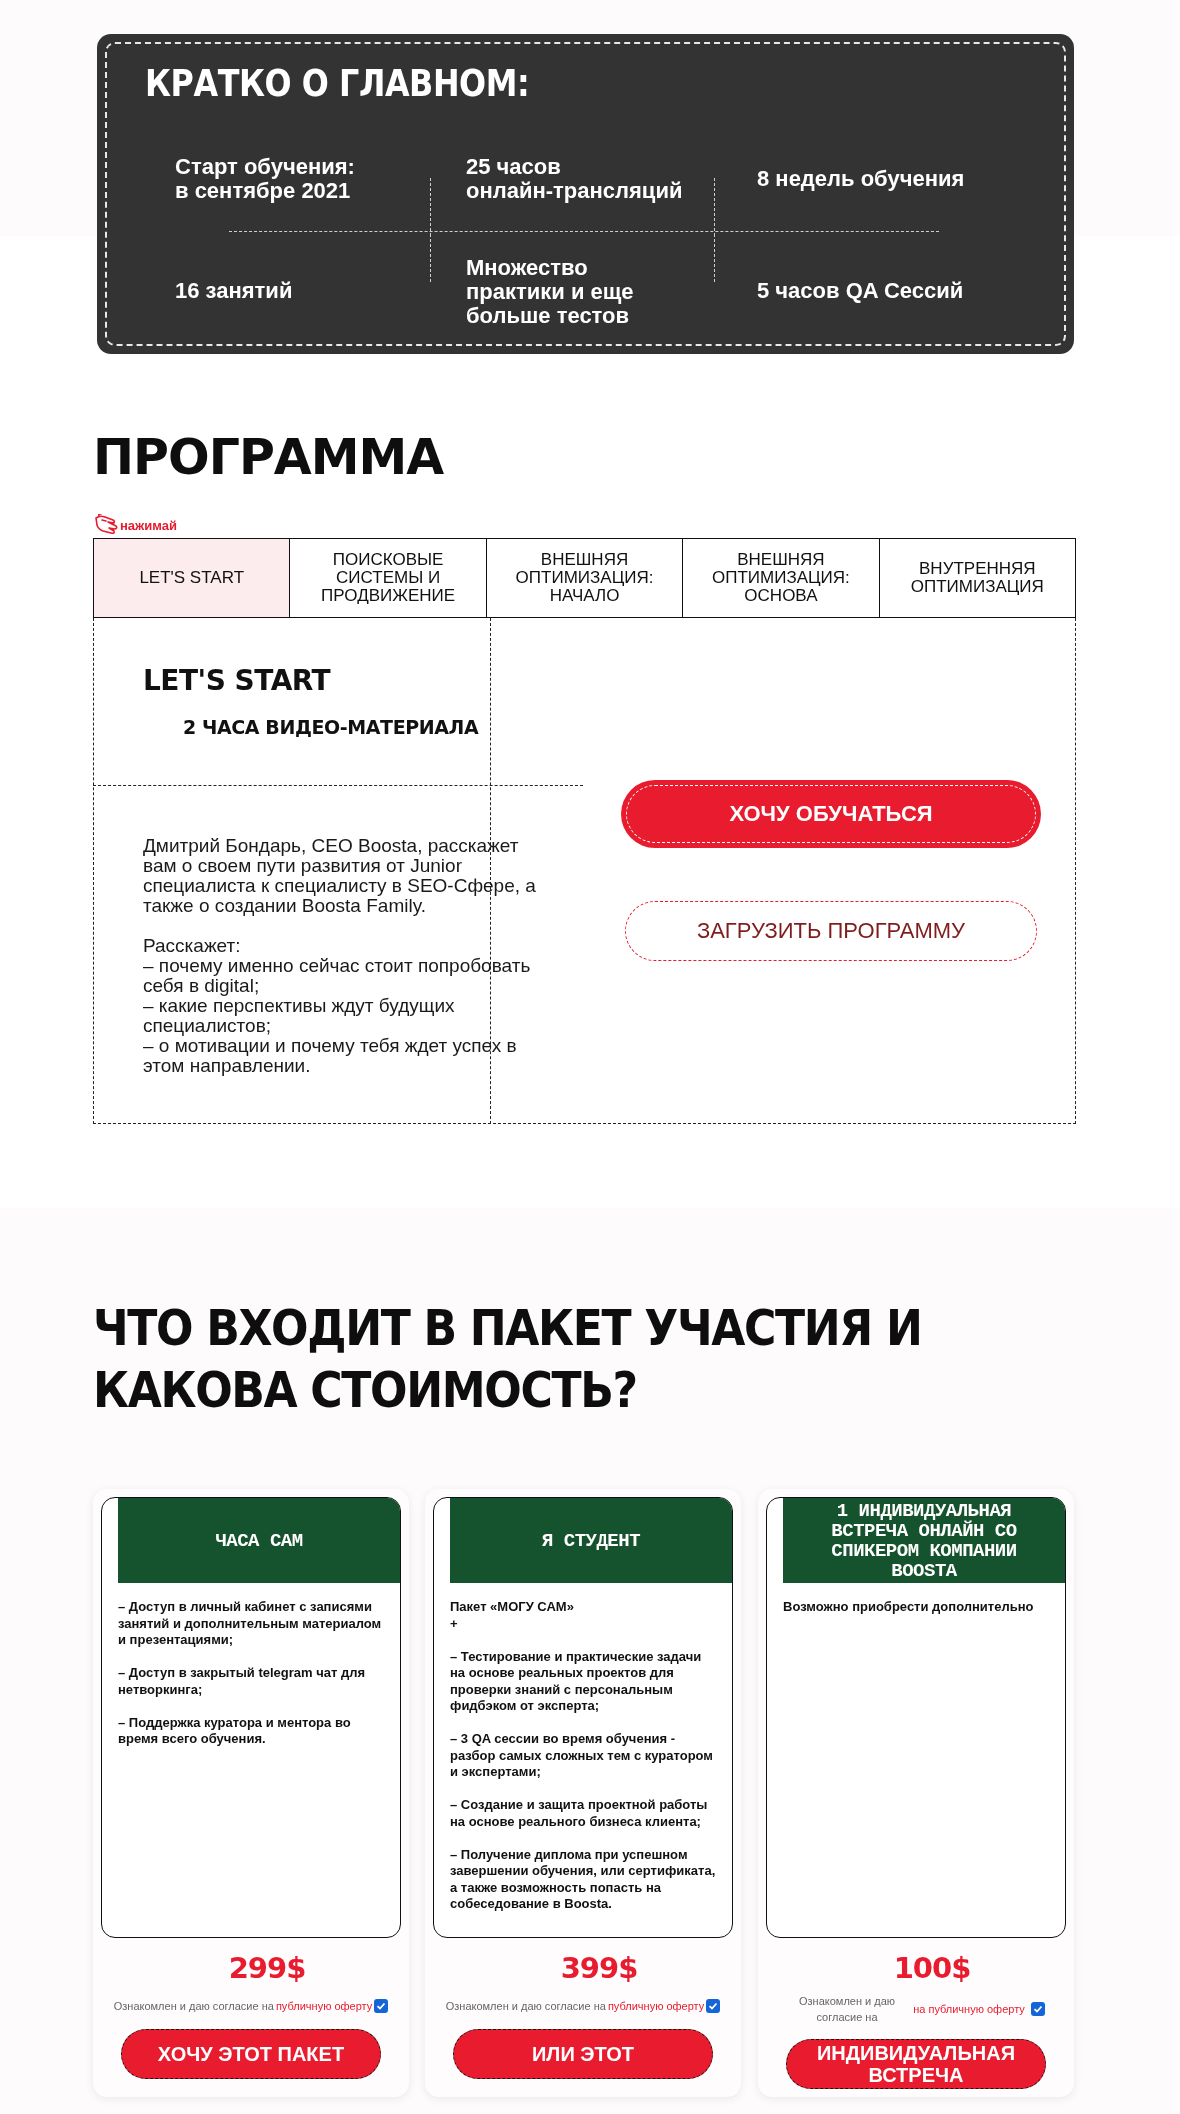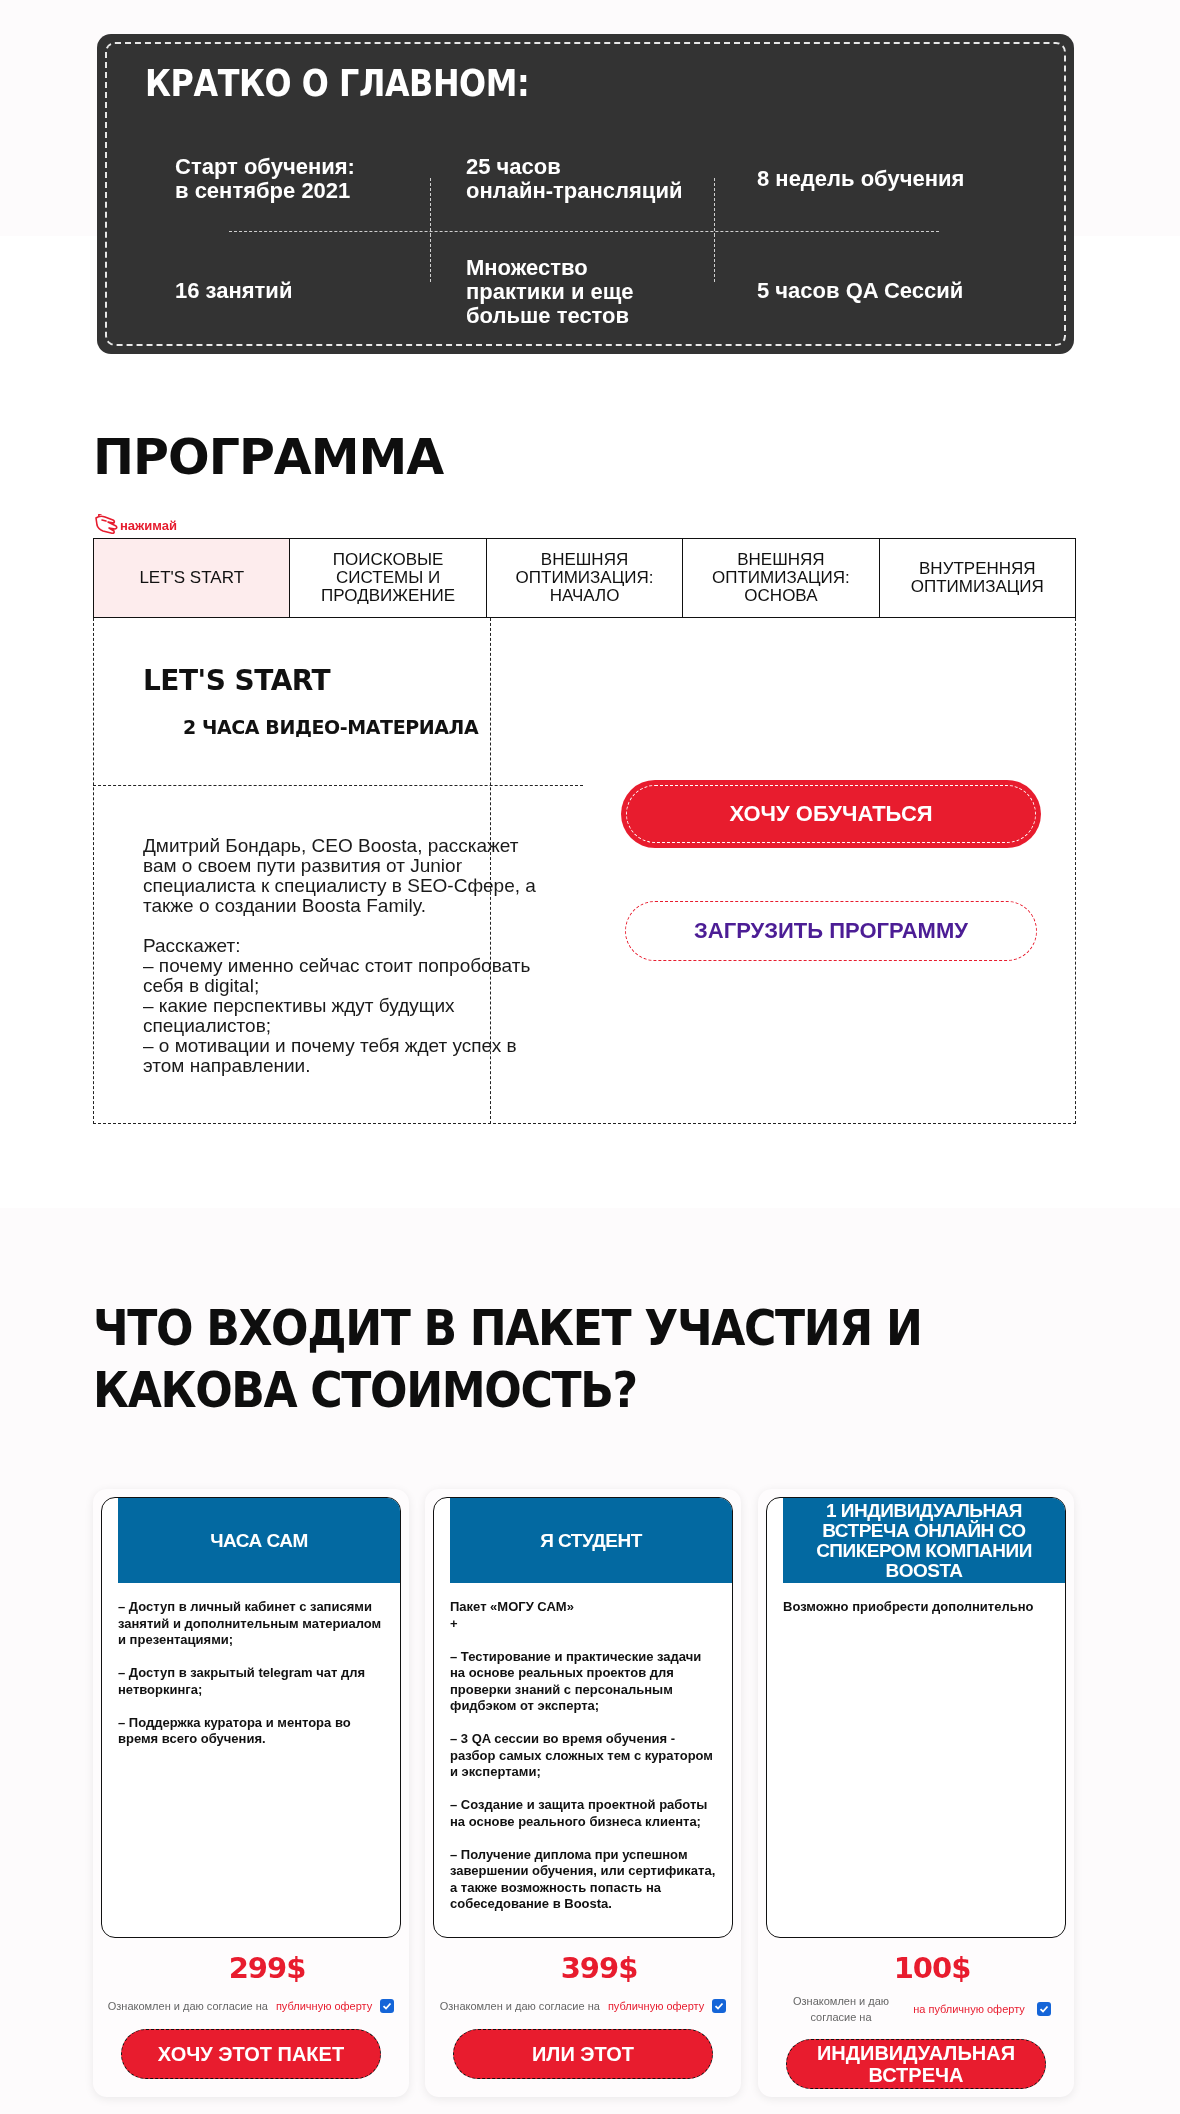--- a/index.html
+++ b/index.html
@@ -29,31 +29,31 @@
 
   .prog-panel { position: absolute; left: 93px; top: 618px; width: 983px; height: 506px; border-left: 1.5px dashed #222; border-right: 1.5px dashed #222; border-bottom: 1.5px dashed #222; }
   .prog-divv { position: absolute; left: 490px; top: 618px; height: 506px; border-left: 1.5px dashed #222; }
   .prog-divh { position: absolute; left: 93px; top: 785px; width: 490px; border-top: 1.5px dashed #222; }
   .lesson-title { position: absolute; left: 143px; top: 664px; font-size: 28px; font-weight: 900; font-family: "DejaVu Sans", sans-serif; letter-spacing: -0.5px; color: #111; }
   .lesson-sub { position: absolute; left: 143px; top: 716px; font-size: 19px; font-weight: 900; font-family: "DejaVu Sans", sans-serif; letter-spacing: -0.4px; color: #111; margin-left: 40px; }
   .lesson-desc { position: absolute; left: 143px; top: 836px; width: 400px; font-size: 19px; line-height: 20px; color: #1a1a1a; white-space: pre-line; }
 
   .btn-primary { position: absolute; left: 621px; top: 780px; width: 420px; height: 68px; background: #e81c2e; border-radius: 34px; color: #fff; display: flex; align-items: center; justify-content: center; font-size: 22px; font-weight: 700; cursor: pointer; }
   .btn-primary::after { content: ""; position: absolute; left: 5px; top: 5px; right: 5px; bottom: 5px; border: 1.5px dashed #fff; border-radius: 30px; }
-  .btn-outline { position: absolute; left: 625px; top: 901px; width: 412px; height: 60px; border: 1.5px dashed #e81c2e; border-radius: 30px; color: #4c1d95; display: flex; align-items: center; justify-content: center; font-size: 22px; font-weight: 700; cursor: pointer; background: transparent; }
+  .btn-outline { position: absolute; left: 625px; top: 901px; width: 412px; height: 60px; border: 1.5px dashed #e81c2e; border-radius: 30px; color: #7f1d1d; display: flex; align-items: center; justify-content: center; font-size: 22px; font-weight: 400; cursor: pointer; background: transparent; }
 
   
   .price-title { position: absolute; left: 93px; top: 1298px; font-size: 49px; line-height: 62px; font-weight: 900; font-family: "DejaVu Sans", sans-serif; letter-spacing: -1.5px; color: #0e0e0e; transform: scaleX(0.9); transform-origin: left; width: 1050px; }
 
   .card { position: absolute; top: 1489px; width: 316px; height: 608px; background: #fefcfd; border-radius: 14px; box-shadow: 0 2px 10px rgba(0,0,0,0.08); }
   .card-inner { position: absolute; left: 8px; top: 8px; width: 300px; height: 441px; border: 1.5px solid #111; border-radius: 14px; overflow: hidden; background: #fff; }
-  .card-head { height: 85px; background: #0369a1; color: #fff; display: flex; align-items: center; justify-content: center; text-align: center; font-size: 19px; line-height: 20px; font-weight: 900; font-family: Liberation Sans, sans-serif; letter-spacing: -0.5px; padding: 0 12px; margin-left: 16px; }
+  .card-head { height: 85px; background: #14532d; color: #fff; display: flex; align-items: center; justify-content: center; text-align: center; font-size: 19px; line-height: 20px; font-weight: 900; font-family: Liberation Mono, monospace; letter-spacing: -0.5px; padding: 0 12px; margin-left: 16px; }
   .card-body { padding: 16px 14px 0 16px; font-size: 13px; line-height: 16.5px; font-weight: 700; color: #111; white-space: pre-line; }
   .card-price { position: absolute; left: 16px; width: 100%; top: 462px; text-align: center; color: #e81c2e; font-size: 29px; font-weight: 900; font-family: "DejaVu Sans", sans-serif; letter-spacing: -1px; }
-  .consent { position: absolute; left: 6px; right: 6px; top: 510px; display: flex; align-items: center; justify-content: center; gap: 8px; font-size: 11px; color: #666; }
+  .consent { position: absolute; left: 6px; right: 6px; top: 510px; display: flex; align-items: center; justify-content: center; gap: 2px; font-size: 11px; color: #666; }
   .consent .link { color: #e81c2e; cursor: pointer; }
   .consent.split { top: 504px; }
   .consent.split .txt, .consent.split .link { text-align: center; width: 120px; line-height: 16px; }
   .chk { width: 14px; height: 14px; background: #1565d8; border-radius: 3px; display: inline-flex; align-items: center; justify-content: center; flex: none; cursor: pointer; }
   .chk svg { width: 10px; height: 10px; }
   .card-btn { position: absolute; left: 28px; top: 540px; width: 260px; height: 50px; background: #e81c2e; border: 1.5px dashed #111; border-radius: 25px; color: #fff; display: flex; align-items: center; justify-content: center; text-align: center; font-size: 20px; line-height: 22px; font-weight: 700; cursor: pointer; }
 </style>
 </head>
 <body>
 

